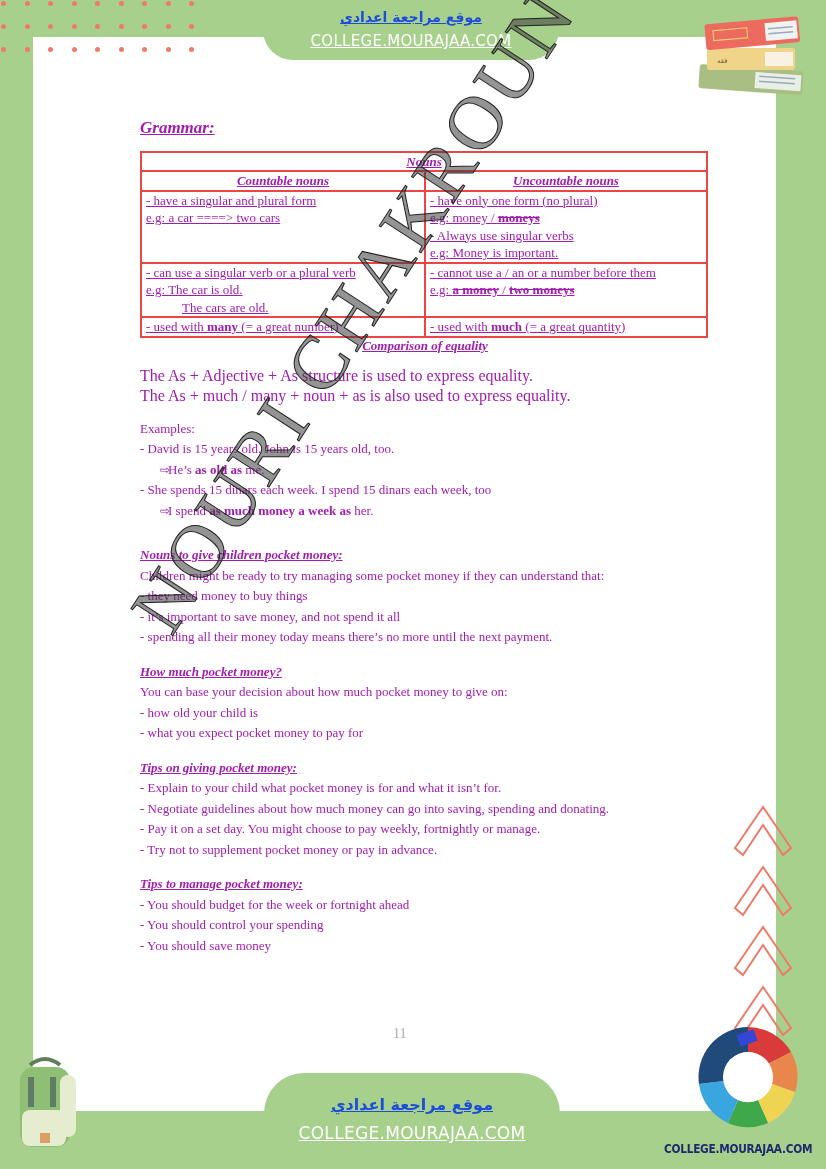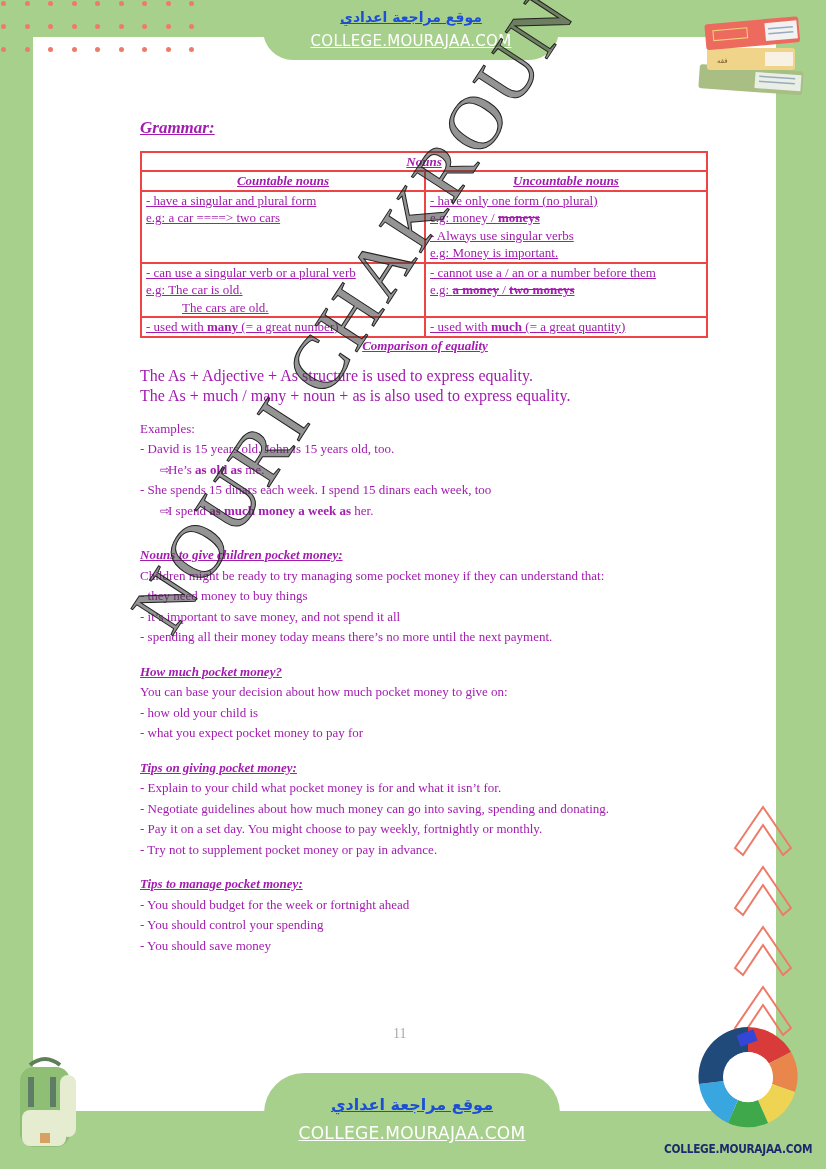--- a/index.html
+++ b/index.html
@@ -191,21 +191,21 @@
     <div class="h-under">How much pocket money?</div>
     <div>You can base your decision about how much pocket money to give on:</div>
     <div class="list-item">- how old your child is</div>
     <div class="list-item">- what you expect pocket money to pay for</div>
   </div>
 
   <div class="section">
     <div class="h-under">Tips on giving pocket money:</div>
     <div class="list-item">- Explain to your child what pocket money is for and what it isn’t for.</div>
     <div class="list-item">- Negotiate guidelines about how much money can go into saving, spending and donating.</div>
-    <div class="list-item">- Pay it on a set day. You might choose to pay weekly, fortnightly or monthly.</div>
+    <div class="list-item">- Pay it on a set day. You might choose to pay weekly, fortnightly or manage.</div>
     <div class="list-item">- Try not to supplement pocket money or pay in advance.</div>
   </div>
 
   <div class="section">
     <div class="h-under">Tips to manage pocket money:</div>
     <div class="list-item">- You should budget for the week or fortnight ahead</div>
     <div class="list-item">- You should control your spending</div>
     <div class="list-item">- You should save money</div>
   </div>
 </div>

